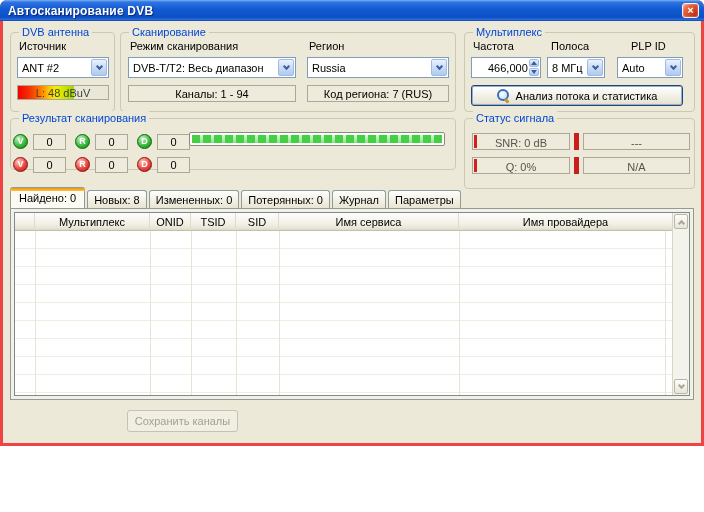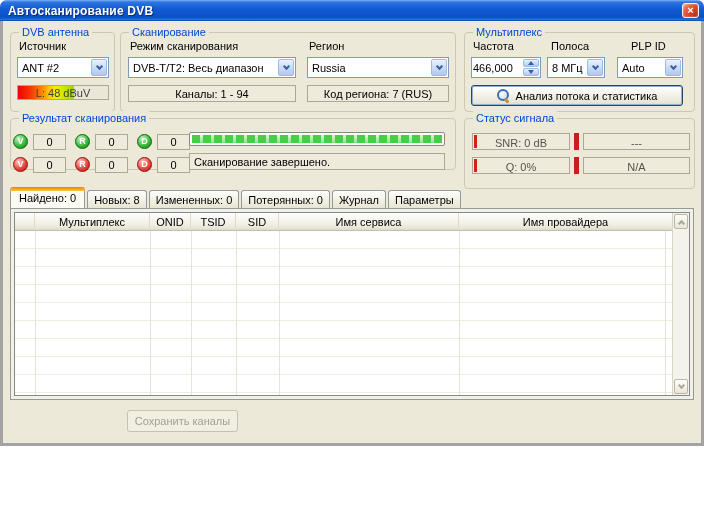--- a/index.html
+++ b/index.html
@@ -1,20 +1,20 @@
 <!DOCTYPE html>
 <html><head>
 <meta charset="utf-8">
 <style>
   * { box-sizing: border-box; margin: 0; padding: 0; }
   html,body { width:704px; height:512px; background:#FFFFFF; font-family:"Liberation Sans", sans-serif; position:relative; overflow:hidden; }
 
   
   .window { position:absolute; left:0; top:0; width:704px; height:446px;
-            background:#a3a3a3; border-radius:7px 7px 0 0; }
+            background:#ef4444; border-radius:7px 7px 0 0; }
   .titlebar { position:absolute; left:0; top:0; width:704px; height:21px;
               border-radius:7px 7px 0 0; display:flex; align-items:center;
               background:linear-gradient(180deg,#7EB1F2 0%,#2E74E3 10%,#1159D2 45%,#0C4FC5 82%,#2A6BD8 93%,#0B45A8 100%); }
   .title { color:#FFFFFF; font-size:12px; font-weight:bold; padding-left:8px;
            text-shadow:1px 1px 1px rgba(0,0,60,.55); letter-spacing:.2px; }
   .close-btn { position:absolute; right:5px; top:3px; width:17px; height:15px;
                border:1px solid #F2F2F2; border-radius:3px; display:flex; align-items:center; justify-content:center;
                background:linear-gradient(135deg,#F6A689 0%,#E4643F 30%,#CC3C1D 70%,#A82808 100%);
                color:#FFF; font-size:11px; font-weight:bold; line-height:1; cursor:pointer;
                box-shadow:inset 0 0 2px rgba(255,255,255,.6); }
@@ -30,21 +30,21 @@
   .combo { position:absolute; height:21px; background:#FFF; border:1px solid #7F9DB9;
            display:flex; align-items:center; cursor:default; }
   .combo-text { flex:1; font-size:11px; padding-left:4px; white-space:nowrap; overflow:hidden; }
   .combo-btn  { width:16px; height:17px; margin:1px; border:1px solid #9EBBE4; border-radius:2px;
                 background:linear-gradient(180deg,#EAF2FD 0%,#CBDCF6 50%,#AFC9EF 100%);
                 display:flex; align-items:center; justify-content:center; }
   .chev { width:5px; height:5px; border-right:2px solid #3A5E9C; border-bottom:2px solid #3A5E9C;
           transform:rotate(45deg); margin-top:-3px; }
 
   .spin { position:absolute; height:21px; background:#FFF; border:1px solid #7F9DB9; display:flex; }
-  .spin-text { flex:1; font-size:11px; padding-left:1px; display:flex; align-items:center; }
+  .spin-text { flex:1; font-size:11px; padding-left:16px; display:flex; align-items:center; }
   .spin-btns { width:16px; margin:1px; display:flex; flex-direction:column; }
   .spin-up,.spin-down { flex:1; border:1px solid #9EBBE4; border-radius:2px;
             background:linear-gradient(180deg,#EAF2FD 0%,#CBDCF6 50%,#AFC9EF 100%);
             display:flex; align-items:center; justify-content:center; }
   .spin-up { margin-bottom:1px; }
   .tri-up   { width:0; height:0; border-left:3px solid transparent; border-right:3px solid transparent; border-bottom:4px solid #3A5E9C; }
   .tri-down { width:0; height:0; border-left:3px solid transparent; border-right:3px solid transparent; border-top:4px solid #3A5E9C; }
 
   .infobox { position:absolute; background:#EEEBDC; border:1px solid #ABA895; font-size:11px;
              display:flex; align-items:center; justify-content:center; color:#000; }
@@ -223,21 +223,20 @@
         <span class="cnt">0</span>
       </div>
       <div class="ind" style="left:126px;top:37px">
         <span class="dot red">D</span>
         <span class="cnt">0</span>
       </div>
 
       <div class="progress" style="left:178px;top:13px;width:256px">
         <div class="progress-fill" style="width: 100%;"></div>
       </div>
-      <div class="infobox left" style="left:178px;top:34px;width:256px;height:17px">Сканирование завершено.</div>
     </div>
 
     <div class="group" style="left:461px;top:97px;width:231px;height:71px">
       <span class="gcap">Статус сигнала</span>
 
       <div class="statbox" style="left:7px;top:14px;width:98px;height:17px">
         <i class="redtick"></i>
         <span>SNR: 0 dB</span>
       </div>
       <i class="redbar" style="left:109px;top:14px;height:17px"></i>

